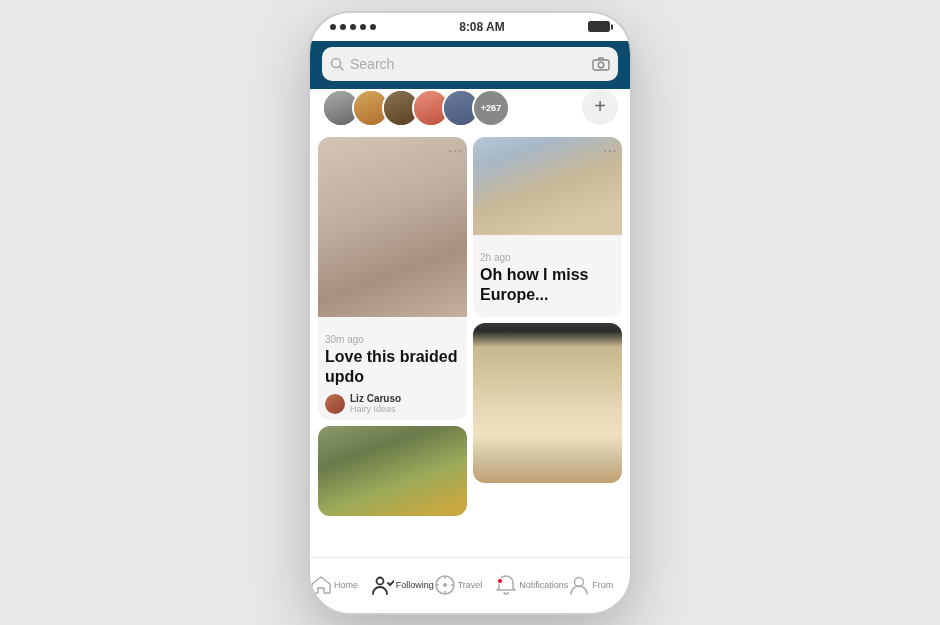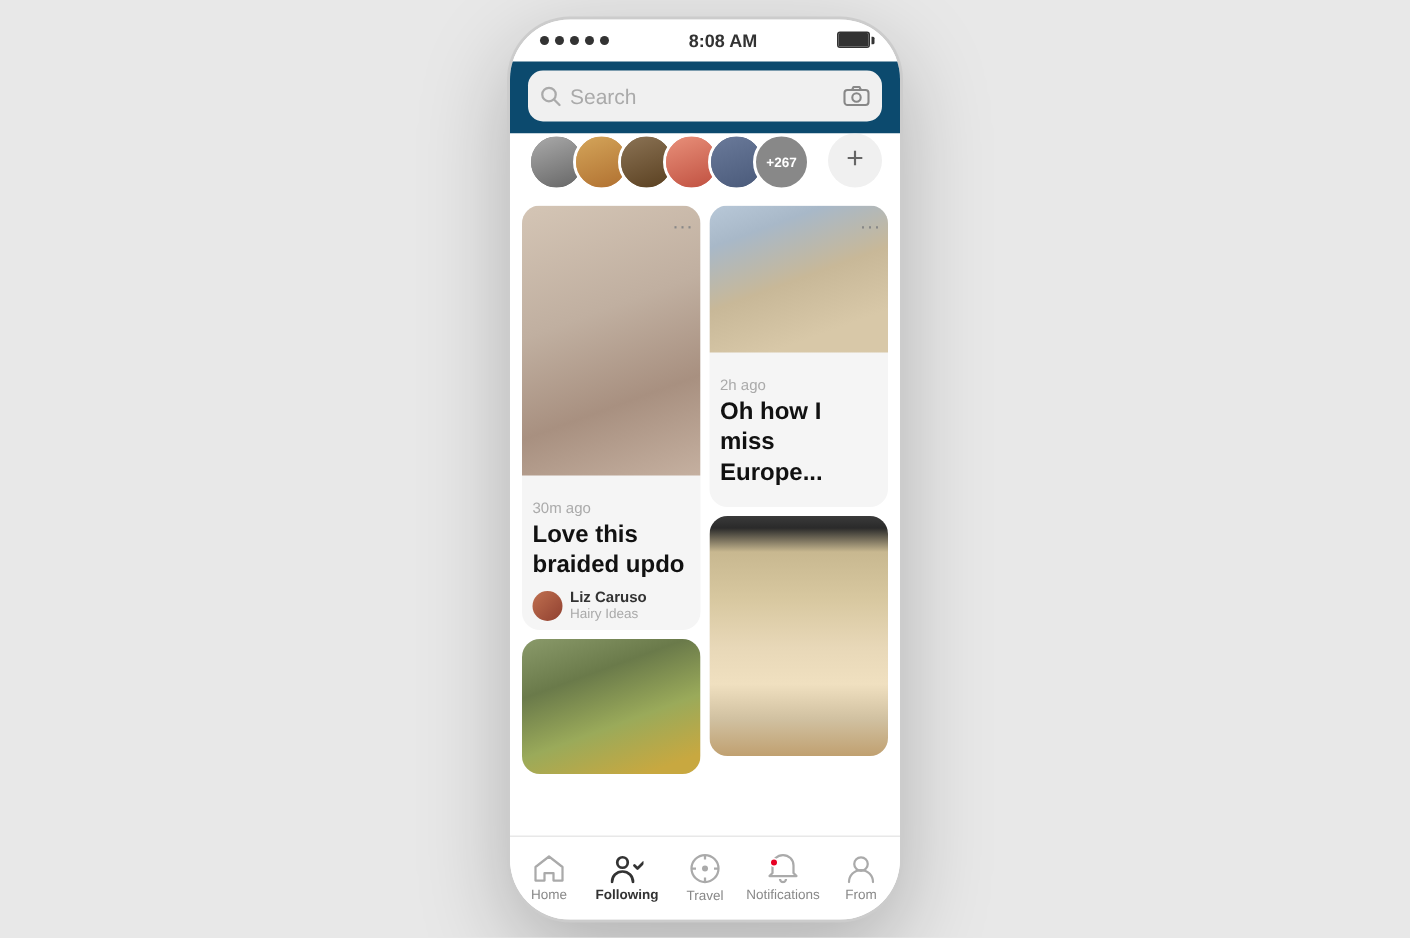--- a/index.html
+++ b/index.html
@@ -7,21 +7,21 @@
       background: #e8e8e8;
       width: 940px;
       height: 625px;
       display: flex;
       align-items: center;
       justify-content: center;
       font-family: -apple-system, BlinkMacSystemFont, 'Helvetica Neue', sans-serif;
       overflow: hidden;
     }
     .phone-outer {
-      width: 260px;
+      width: 320px;
       height: 600px;
       background: #fff;
       border-radius: 40px;
       box-shadow: 0 0 0 2px #ccc, 0 20px 60px rgba(0,0,0,0.25);
       position: relative;
       overflow: hidden;
       display: flex;
       flex-direction: column;
     }
     
@@ -264,36 +264,36 @@
       height: 56px;
       background: #fff;
       border-top: 1px solid #e8e8e8;
       display: flex;
       align-items: center;
       justify-content: space-around;
       flex-shrink: 0;
     }
     .nav-item {
       display: flex;
-      flex-direction: column;
+      flex-direction: row;
       align-items: center;
       gap: 2px;
       cursor: pointer;
       flex: 1;
     }
     .nav-icon {
       font-size: 20px;
       color: #888;
     }
     .nav-icon.active { color: #333; }
     .nav-label {
       font-size: 9px;
       color: #888;
     }
-    .nav-label.active { font-weight: 700; color: #333; }
+    .nav-label.active { font-weight: 400; color: #333; }
     
     svg { display: block; }
     
     .avatar-face {
       width: 100%;
       height: 100%;
       display: flex;
       align-items: flex-end;
       justify-content: center;
       overflow: hidden;

